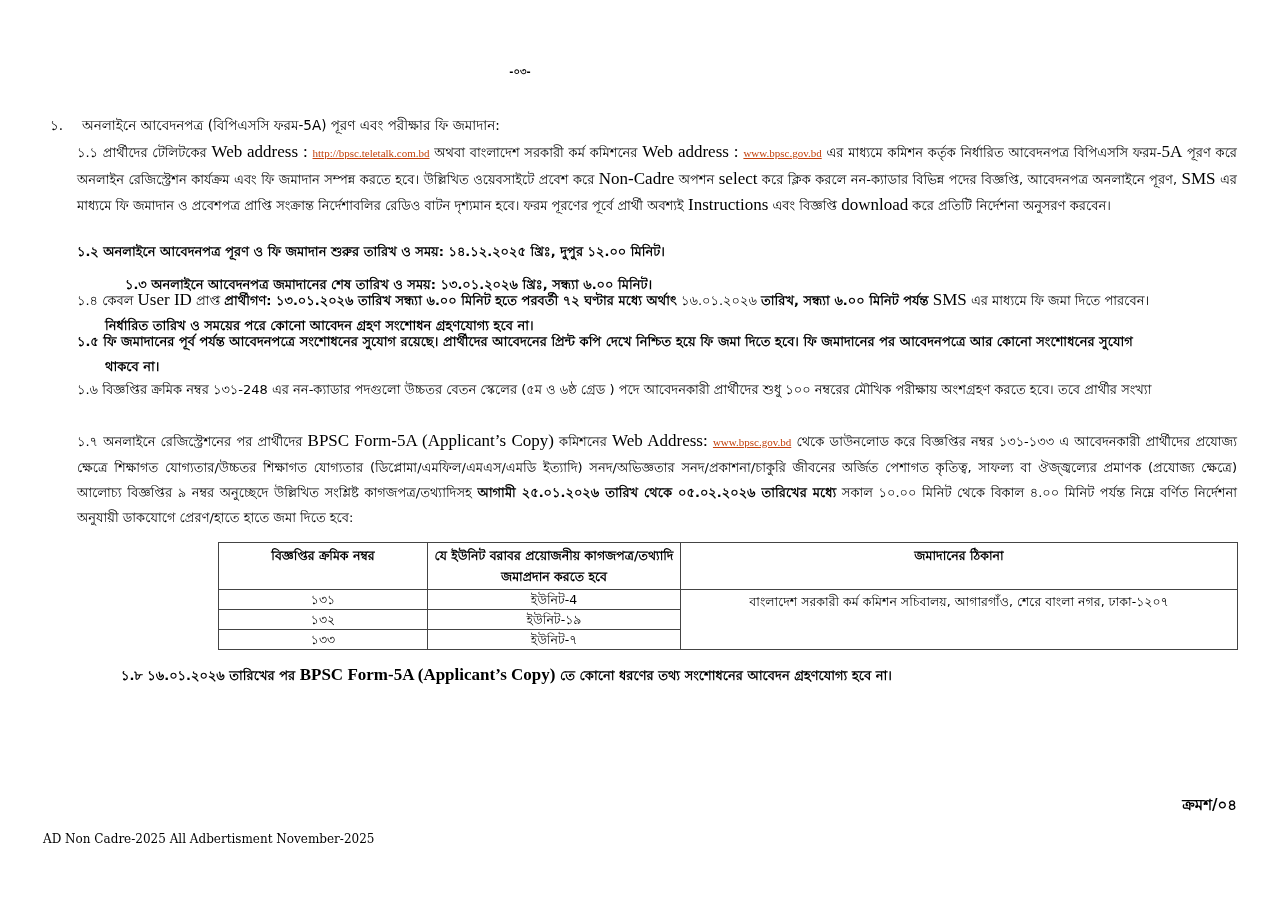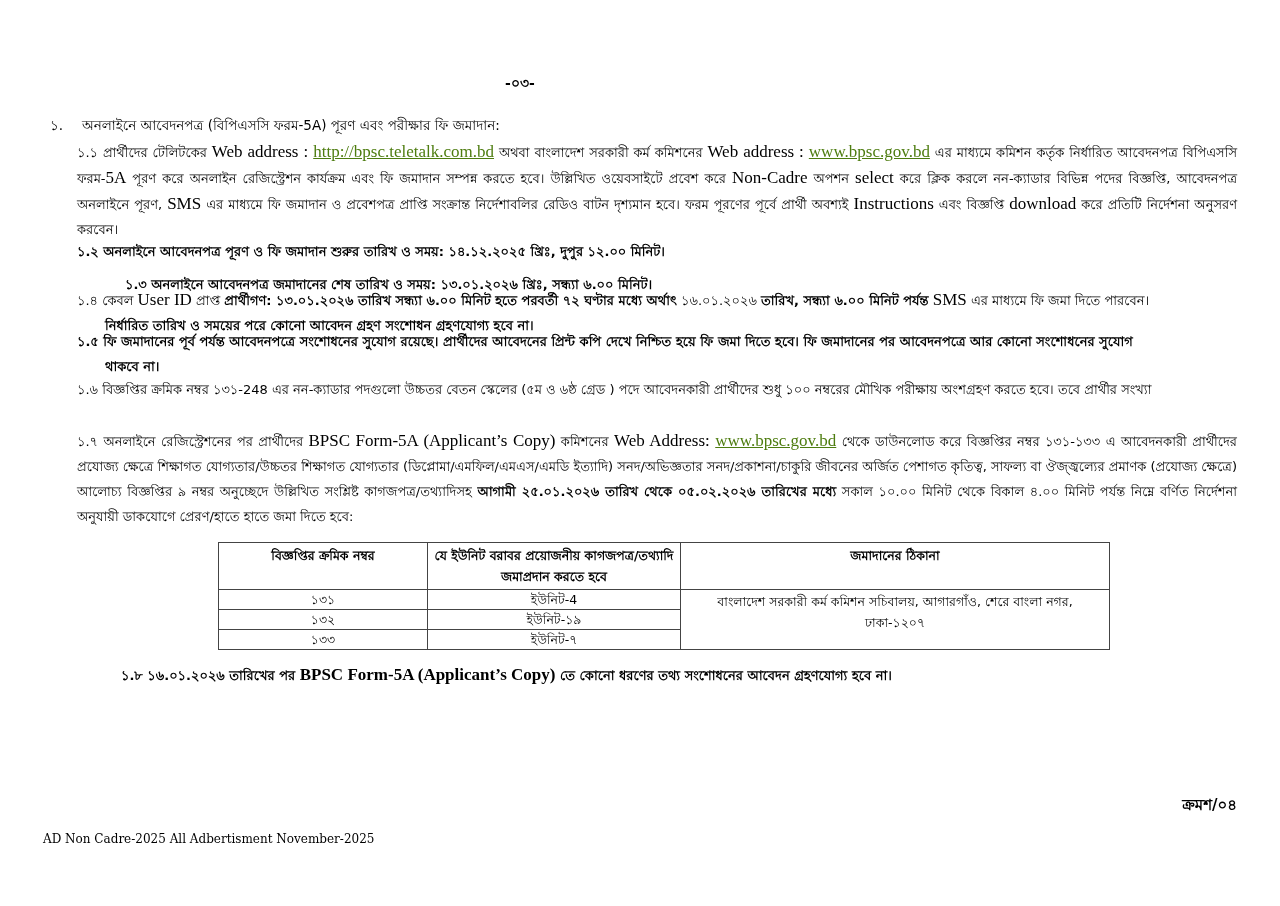--- a/index.html
+++ b/index.html
@@ -1,37 +1,37 @@
 <!DOCTYPE html>
 <html><head>
 <meta charset="utf-8">
 <style>
   html, body { margin: 0; padding: 0; background: #ffffff; }
   body {
     width: 1280px; height: 906px; position: relative; overflow: hidden;
     font-family: "DejaVu Sans", sans-serif; color: #000;
   }
   .page-num {
-    position: absolute; top: 72px; left: 0; width: 1040px; text-align: center;
-    font-size: 14px; font-weight: bold;
+    position: absolute; top: 64px; left: 0; width: 1040px; text-align: center;
+    font-size: 10px; font-weight: bold;
   }
   .sec-head {
     position: absolute; top: 115px; left: 50px; font-size: 13.5px; font-weight: normal;
   }
   .sec-head .num { display: inline-block; width: 32px; }
   .item {
     position: absolute; left: 77px; width: 1160px; font-size: 13px; line-height: 25px;
     text-align: justify;
   }
   .item .indent { padding-left: 22px; display: block; }
   .lat { font-family: "Liberation Serif", serif; font-size: 17px; }
-  .link { font-family: "Liberation Serif", serif; font-size: 17px; color: #4d7c0f; text-decoration: underline; }
+  .link { font-family: "Liberation Serif", serif; font-size: 11px; color: #c2410c; text-decoration: underline; }
   .b { font-weight: bold; }
   table.addr {
-    position: absolute; top: 542px; left: 218px; width: 892px; border-collapse: collapse;
+    position: absolute; top: 542px; left: 218px; width: 1020px; border-collapse: collapse;
     font-size: 12.5px;
   }
   table.addr td, table.addr th { border: 1px solid #444; text-align: center; padding: 0 6px; }
   table.addr th { font-weight: bold; height: 44px; vertical-align: top; line-height: 21px; padding-top: 2px; }
   table.addr td { height: 19px; line-height: 19px; }
   table.addr td.addr-cell { vertical-align: top; line-height: 21px; padding-top: 1px; }
   .continued {
     position: absolute; top: 793px; right: 43px; font-size: 15px; font-weight: bold;
   }
   .footer {

